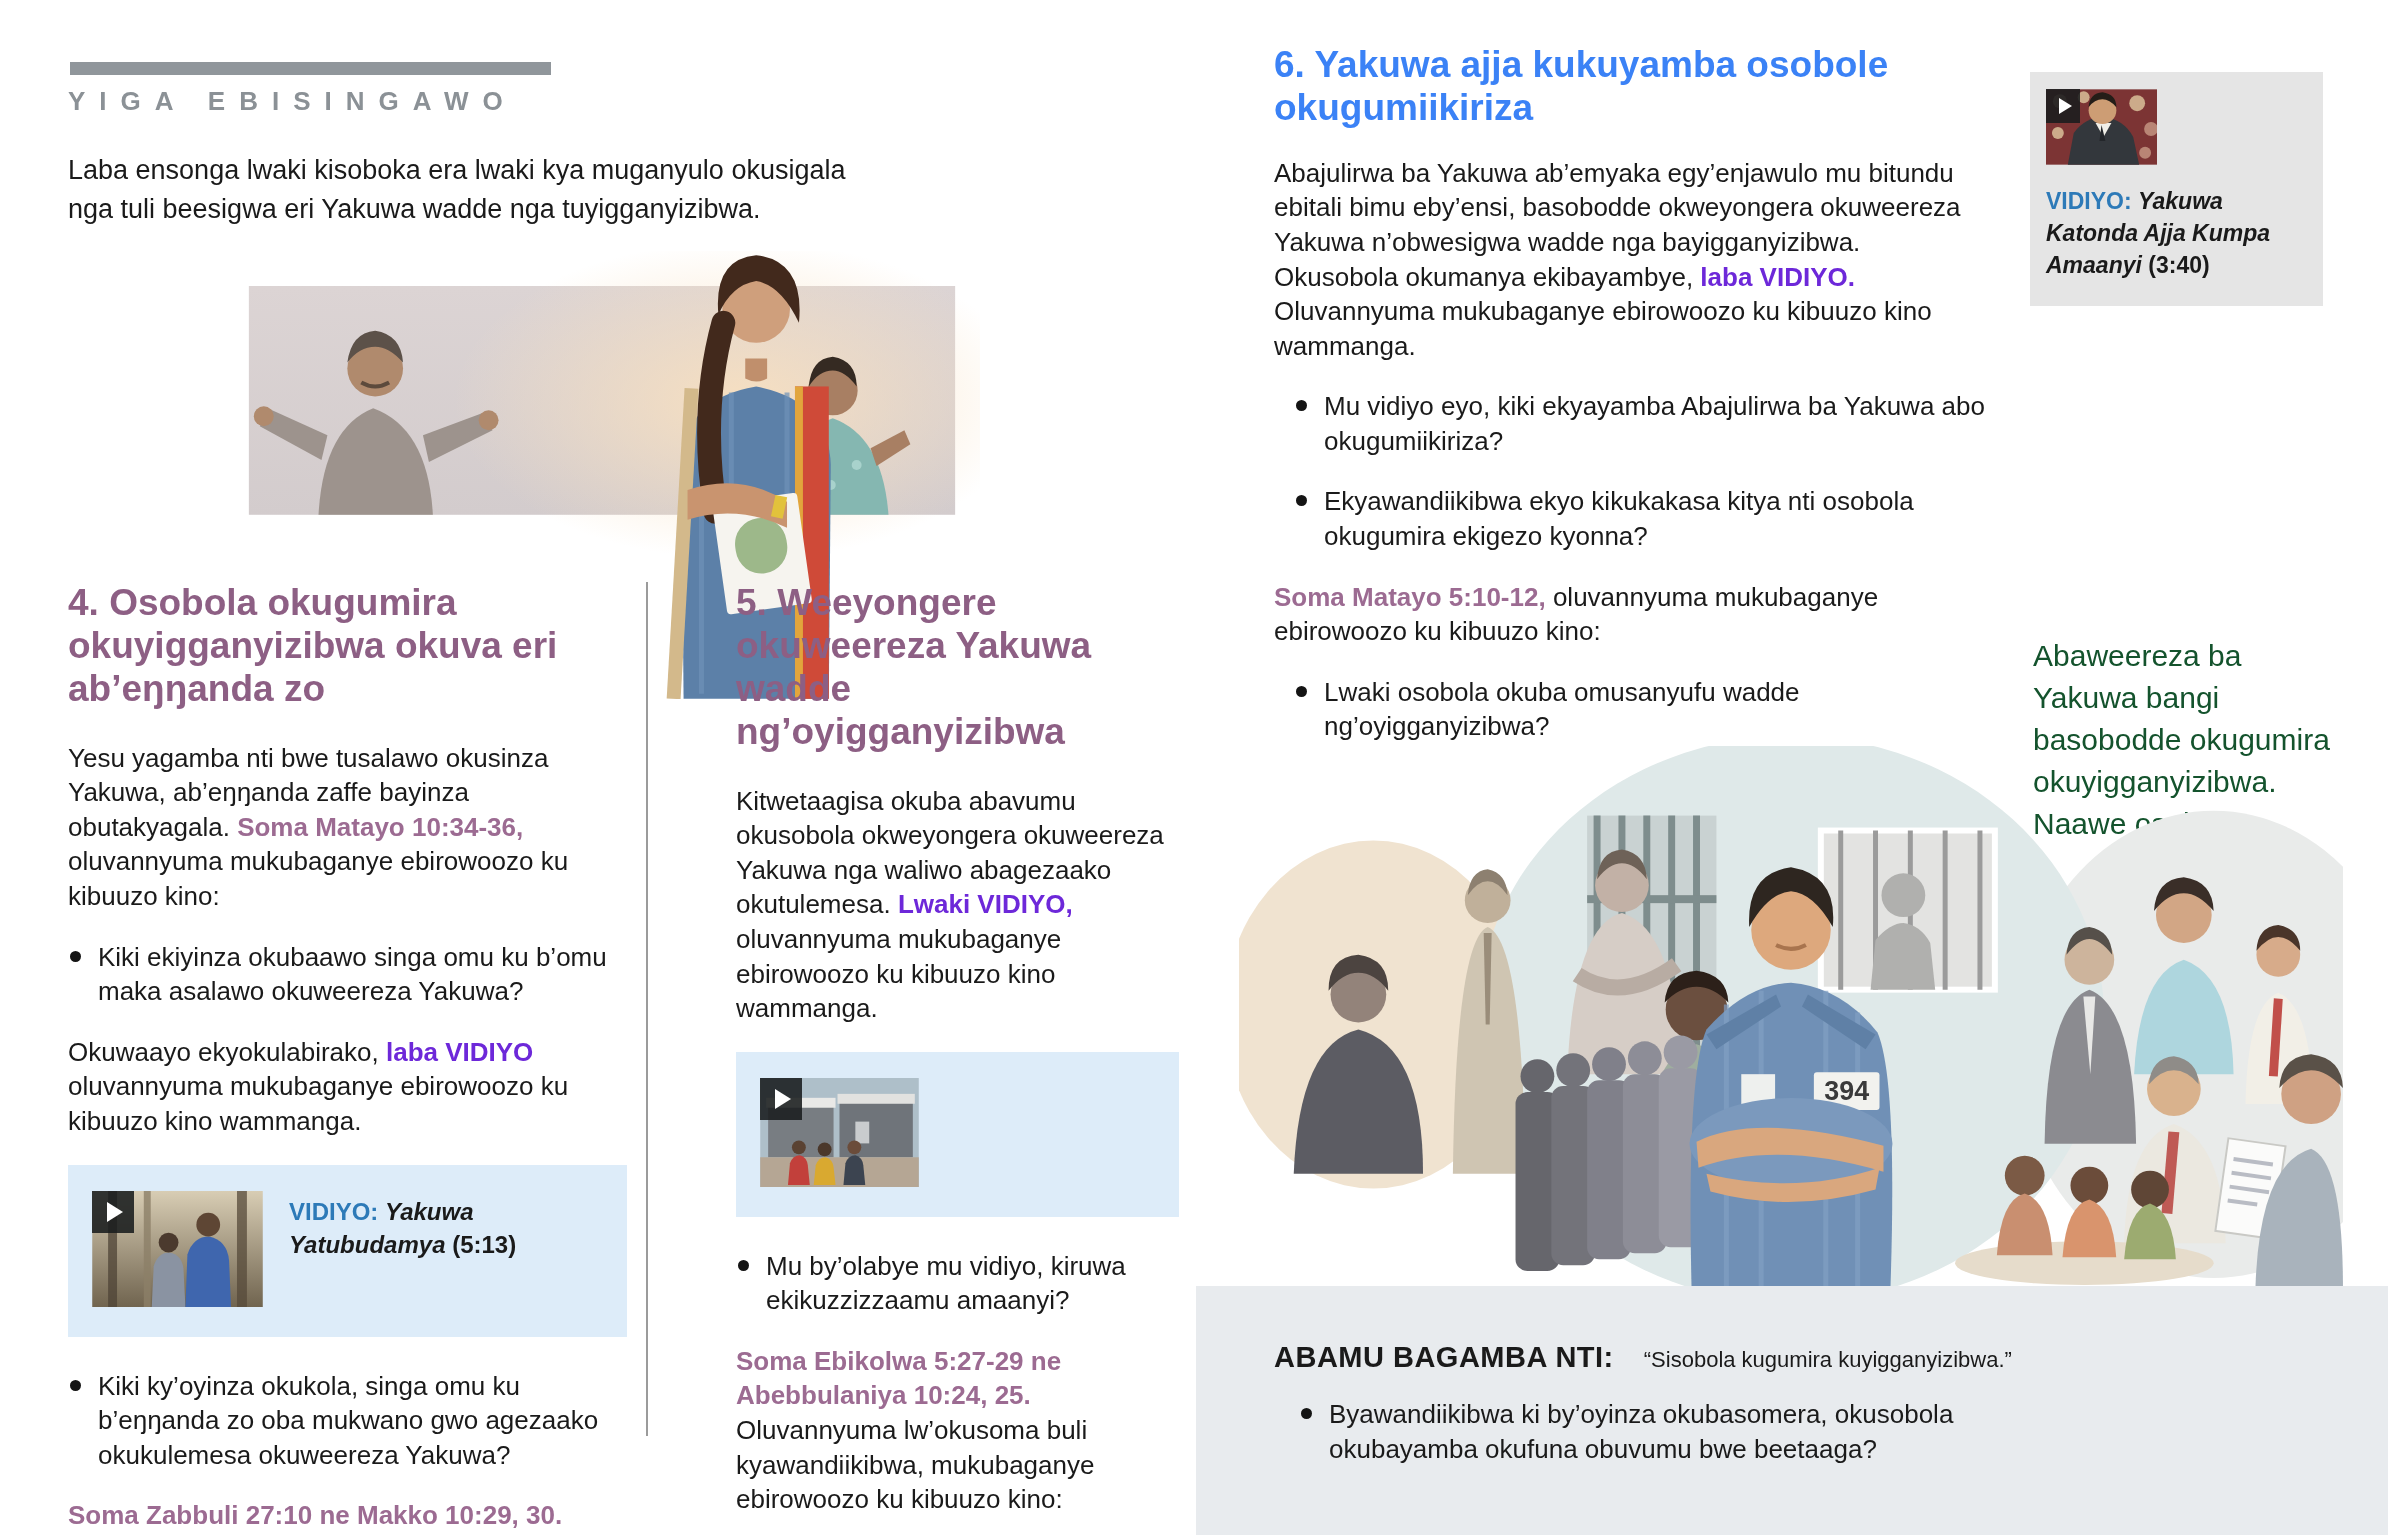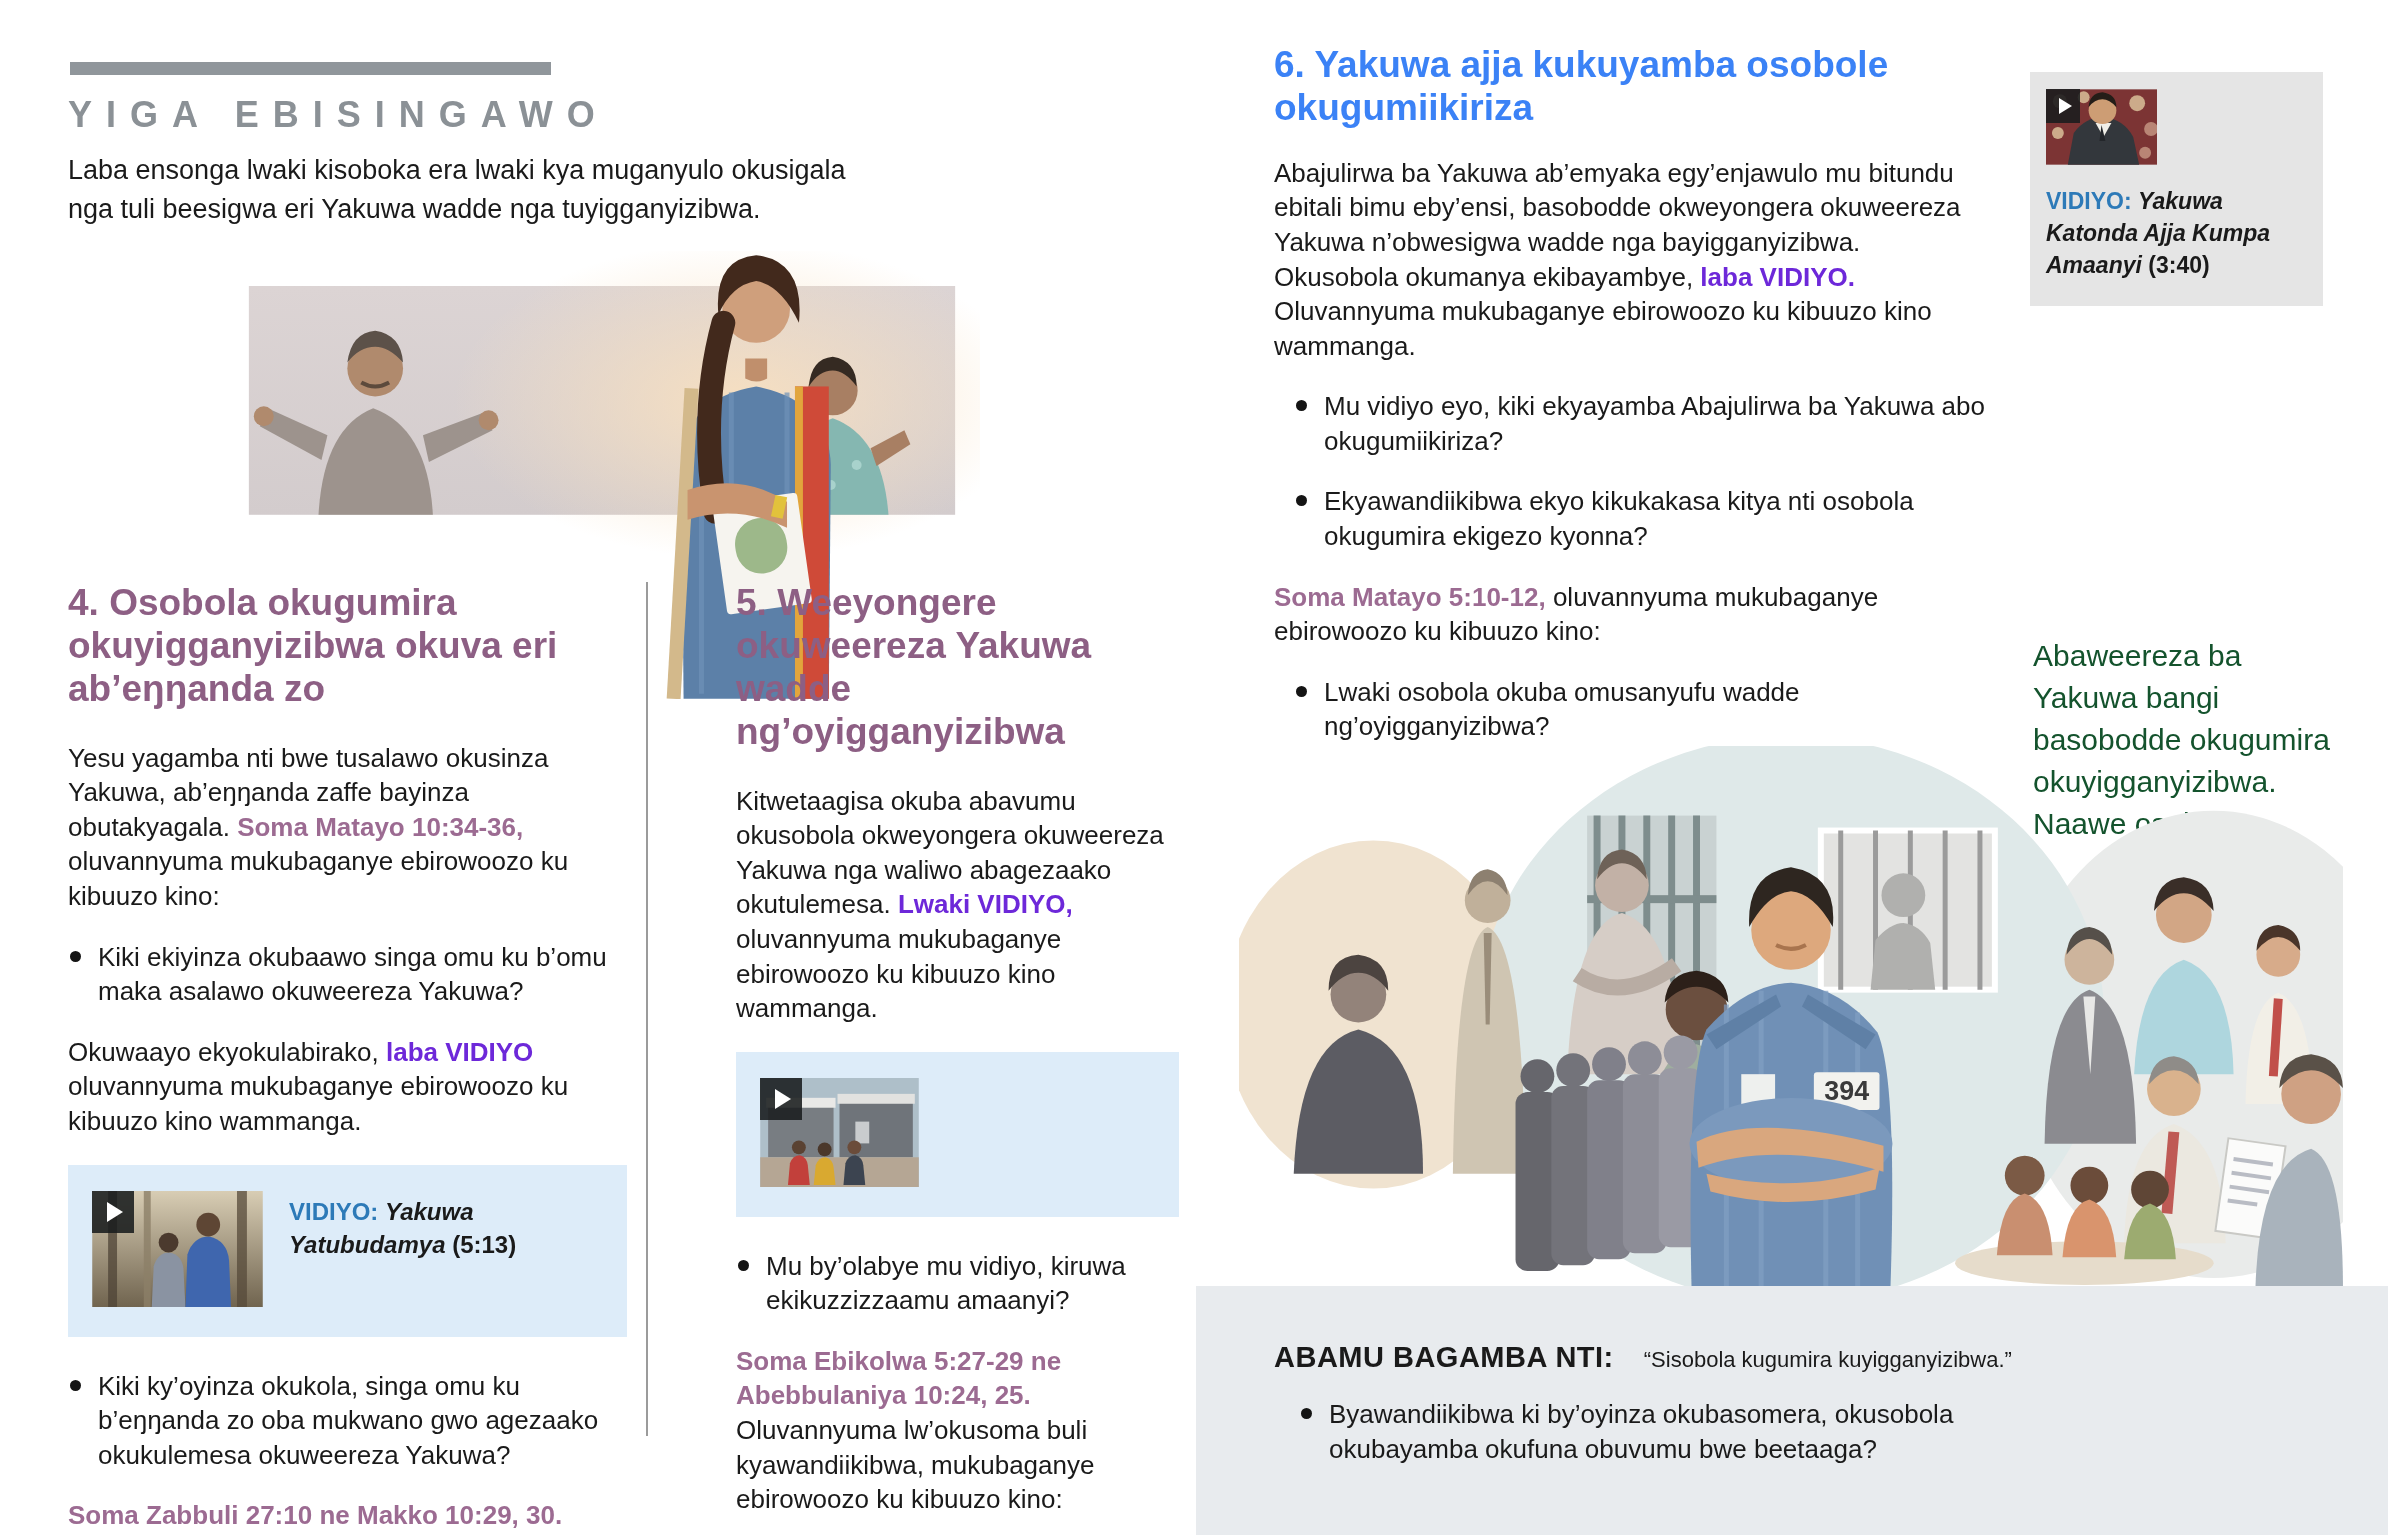--- a/index.html
+++ b/index.html
@@ -3,21 +3,21 @@
 <meta charset="utf-8">
 <style>
   html,body{margin:0;padding:0;}
   body{
     width:2388px;height:1535px;position:relative;background:#ffffff;
     font-family:"Liberation Sans","DejaVu Sans",sans-serif;color:#1a1a1a;
     overflow:hidden;
   }
   
   .kicker-bar{position:absolute;left:70px;top:62px;width:481px;height:13px;background:#90969b;}
-  .kicker{position:absolute;left:68px;top:94px;font-size:36px;font-weight:bold;
+  .kicker{position:absolute;left:68px;top:86px;font-size:26px;font-weight:bold;
           letter-spacing:14px;color:#8b9196;white-space:nowrap;}
   .intro{position:absolute;left:68px;top:151px;width:786px;font-size:27px;line-height:1.45;}
 
   .col{position:absolute;}
   .col h2{font-size:37px;line-height:1.16;margin:0 0 30px;color:#8d5f84;font-weight:bold;}
   .col p,.rmain p{font-size:26px;line-height:1.33;margin:0 0 26px;}
   .ref{color:#9c6b92;font-weight:bold;}
   .vlink{color:#6d28d9;font-weight:bold;cursor:pointer;}
   .bullet{display:flex;font-size:26px;line-height:1.33;margin:0 0 26px;}
   .bullet::before{content:"";flex:none;width:11px;height:11px;border-radius:50%;

